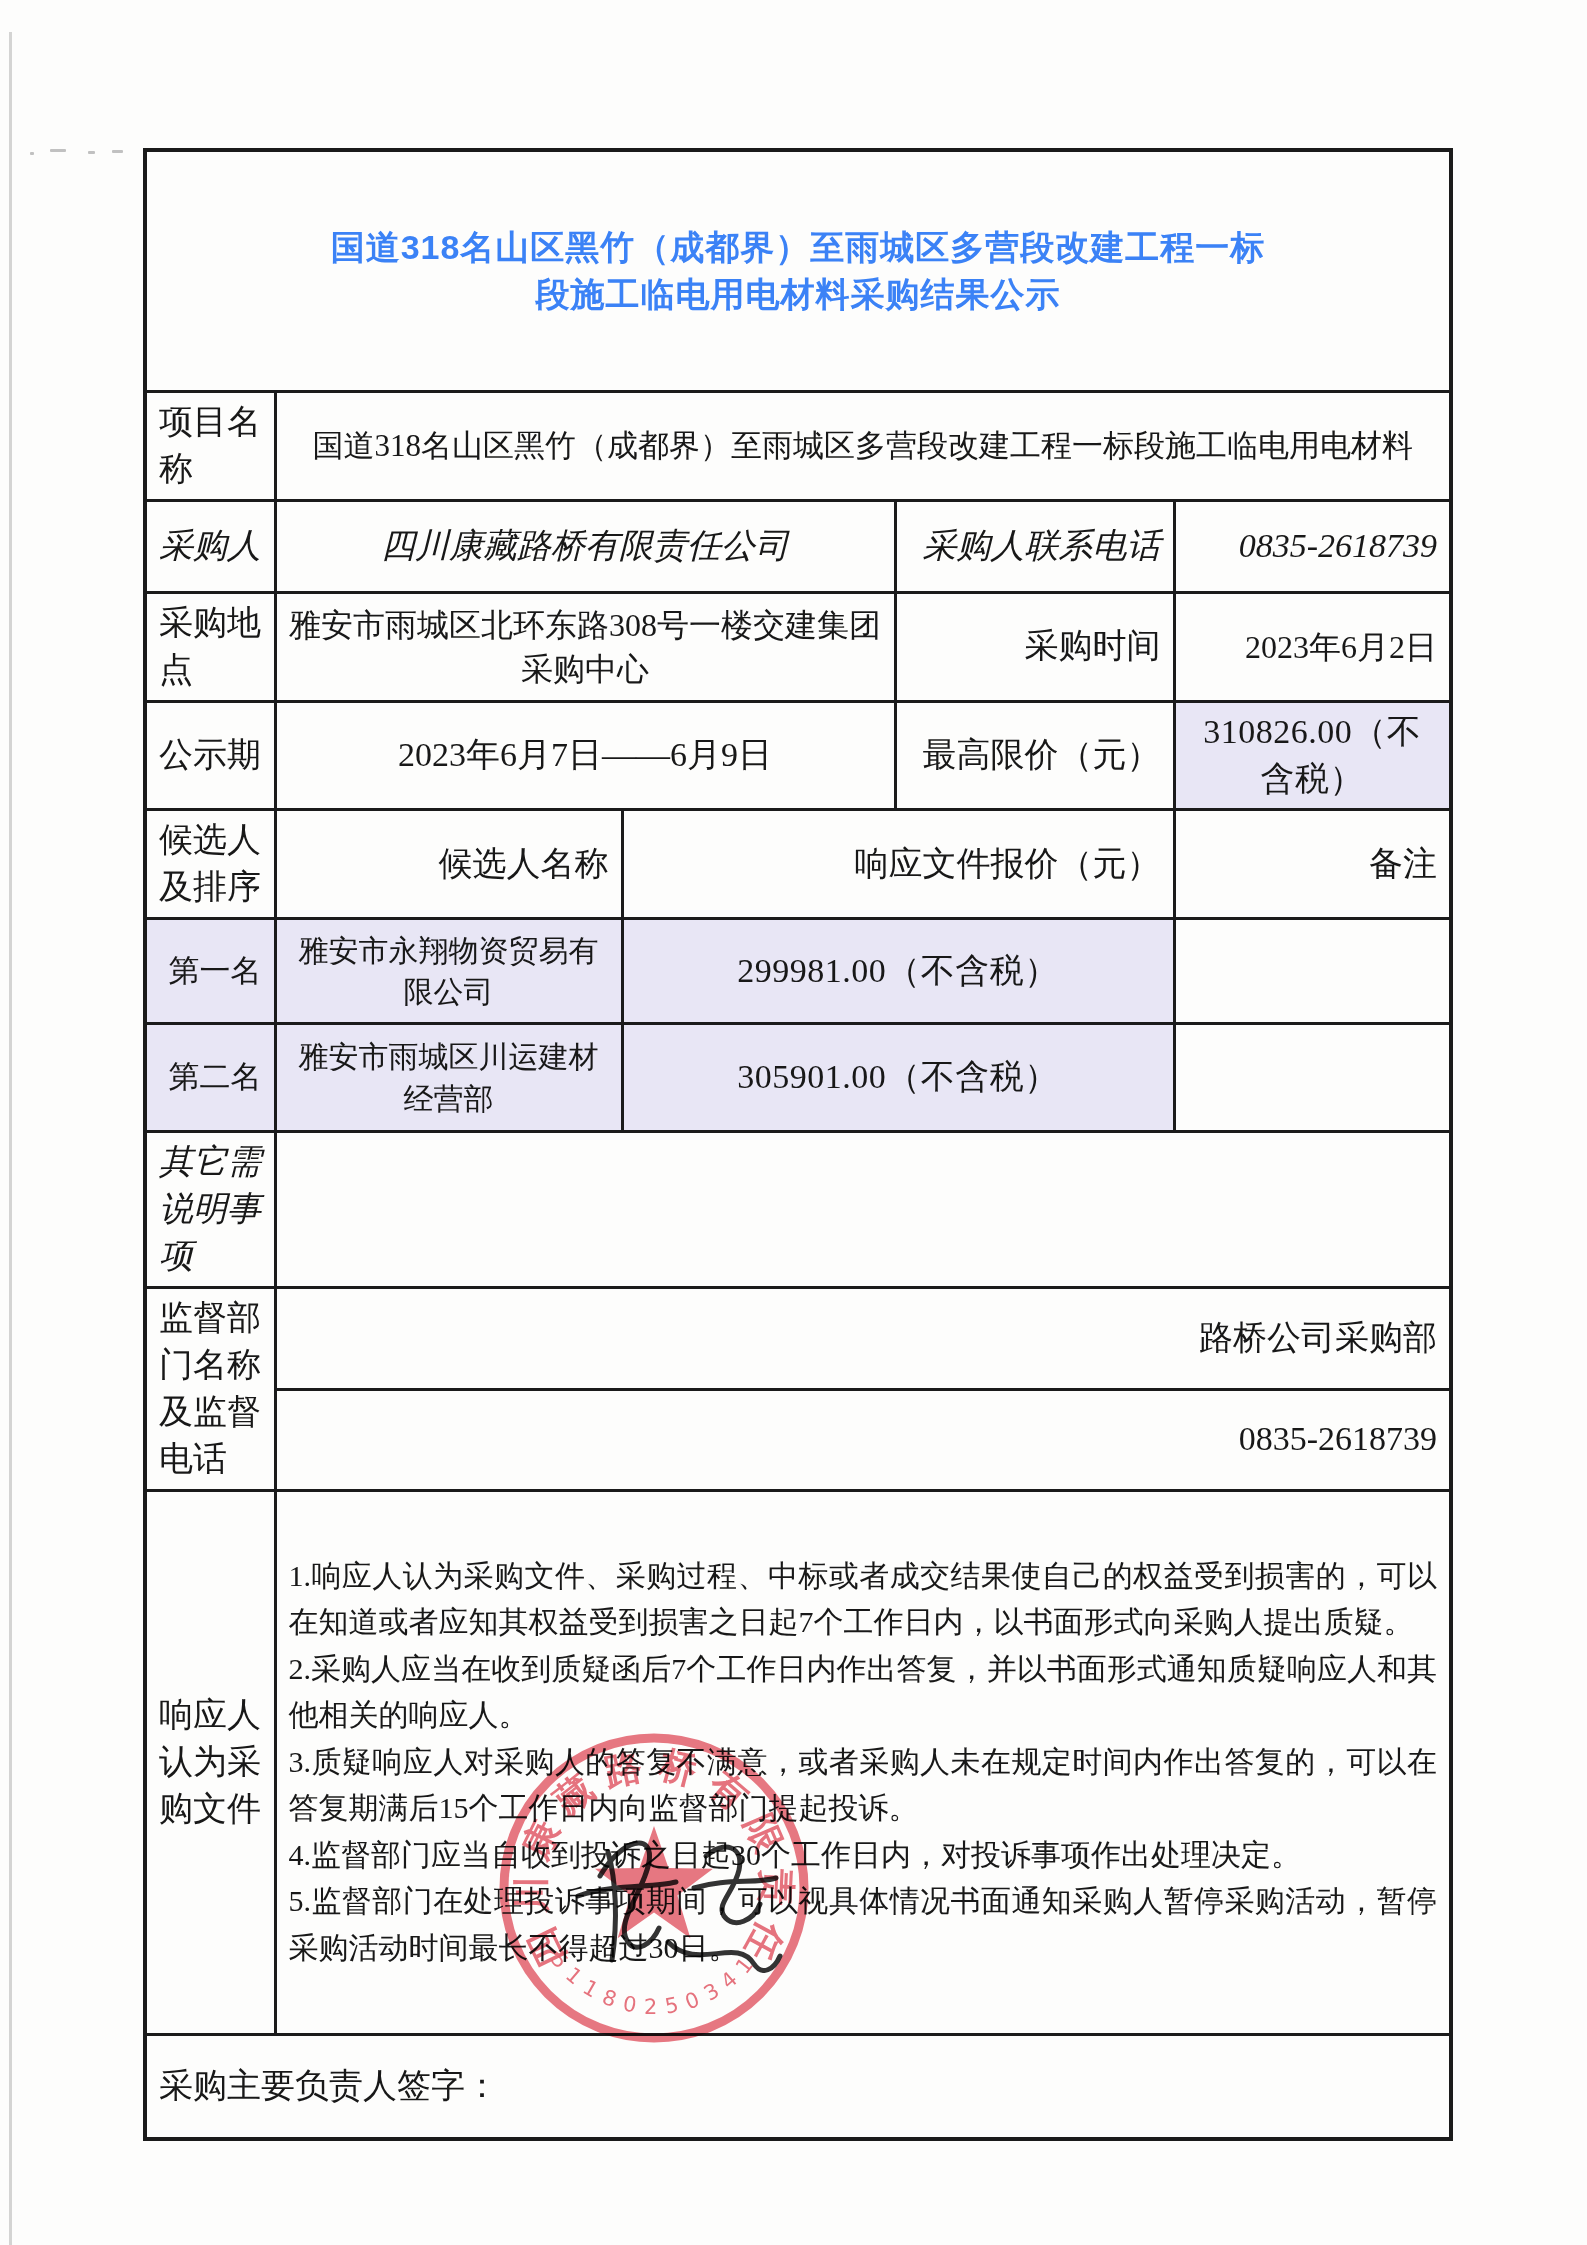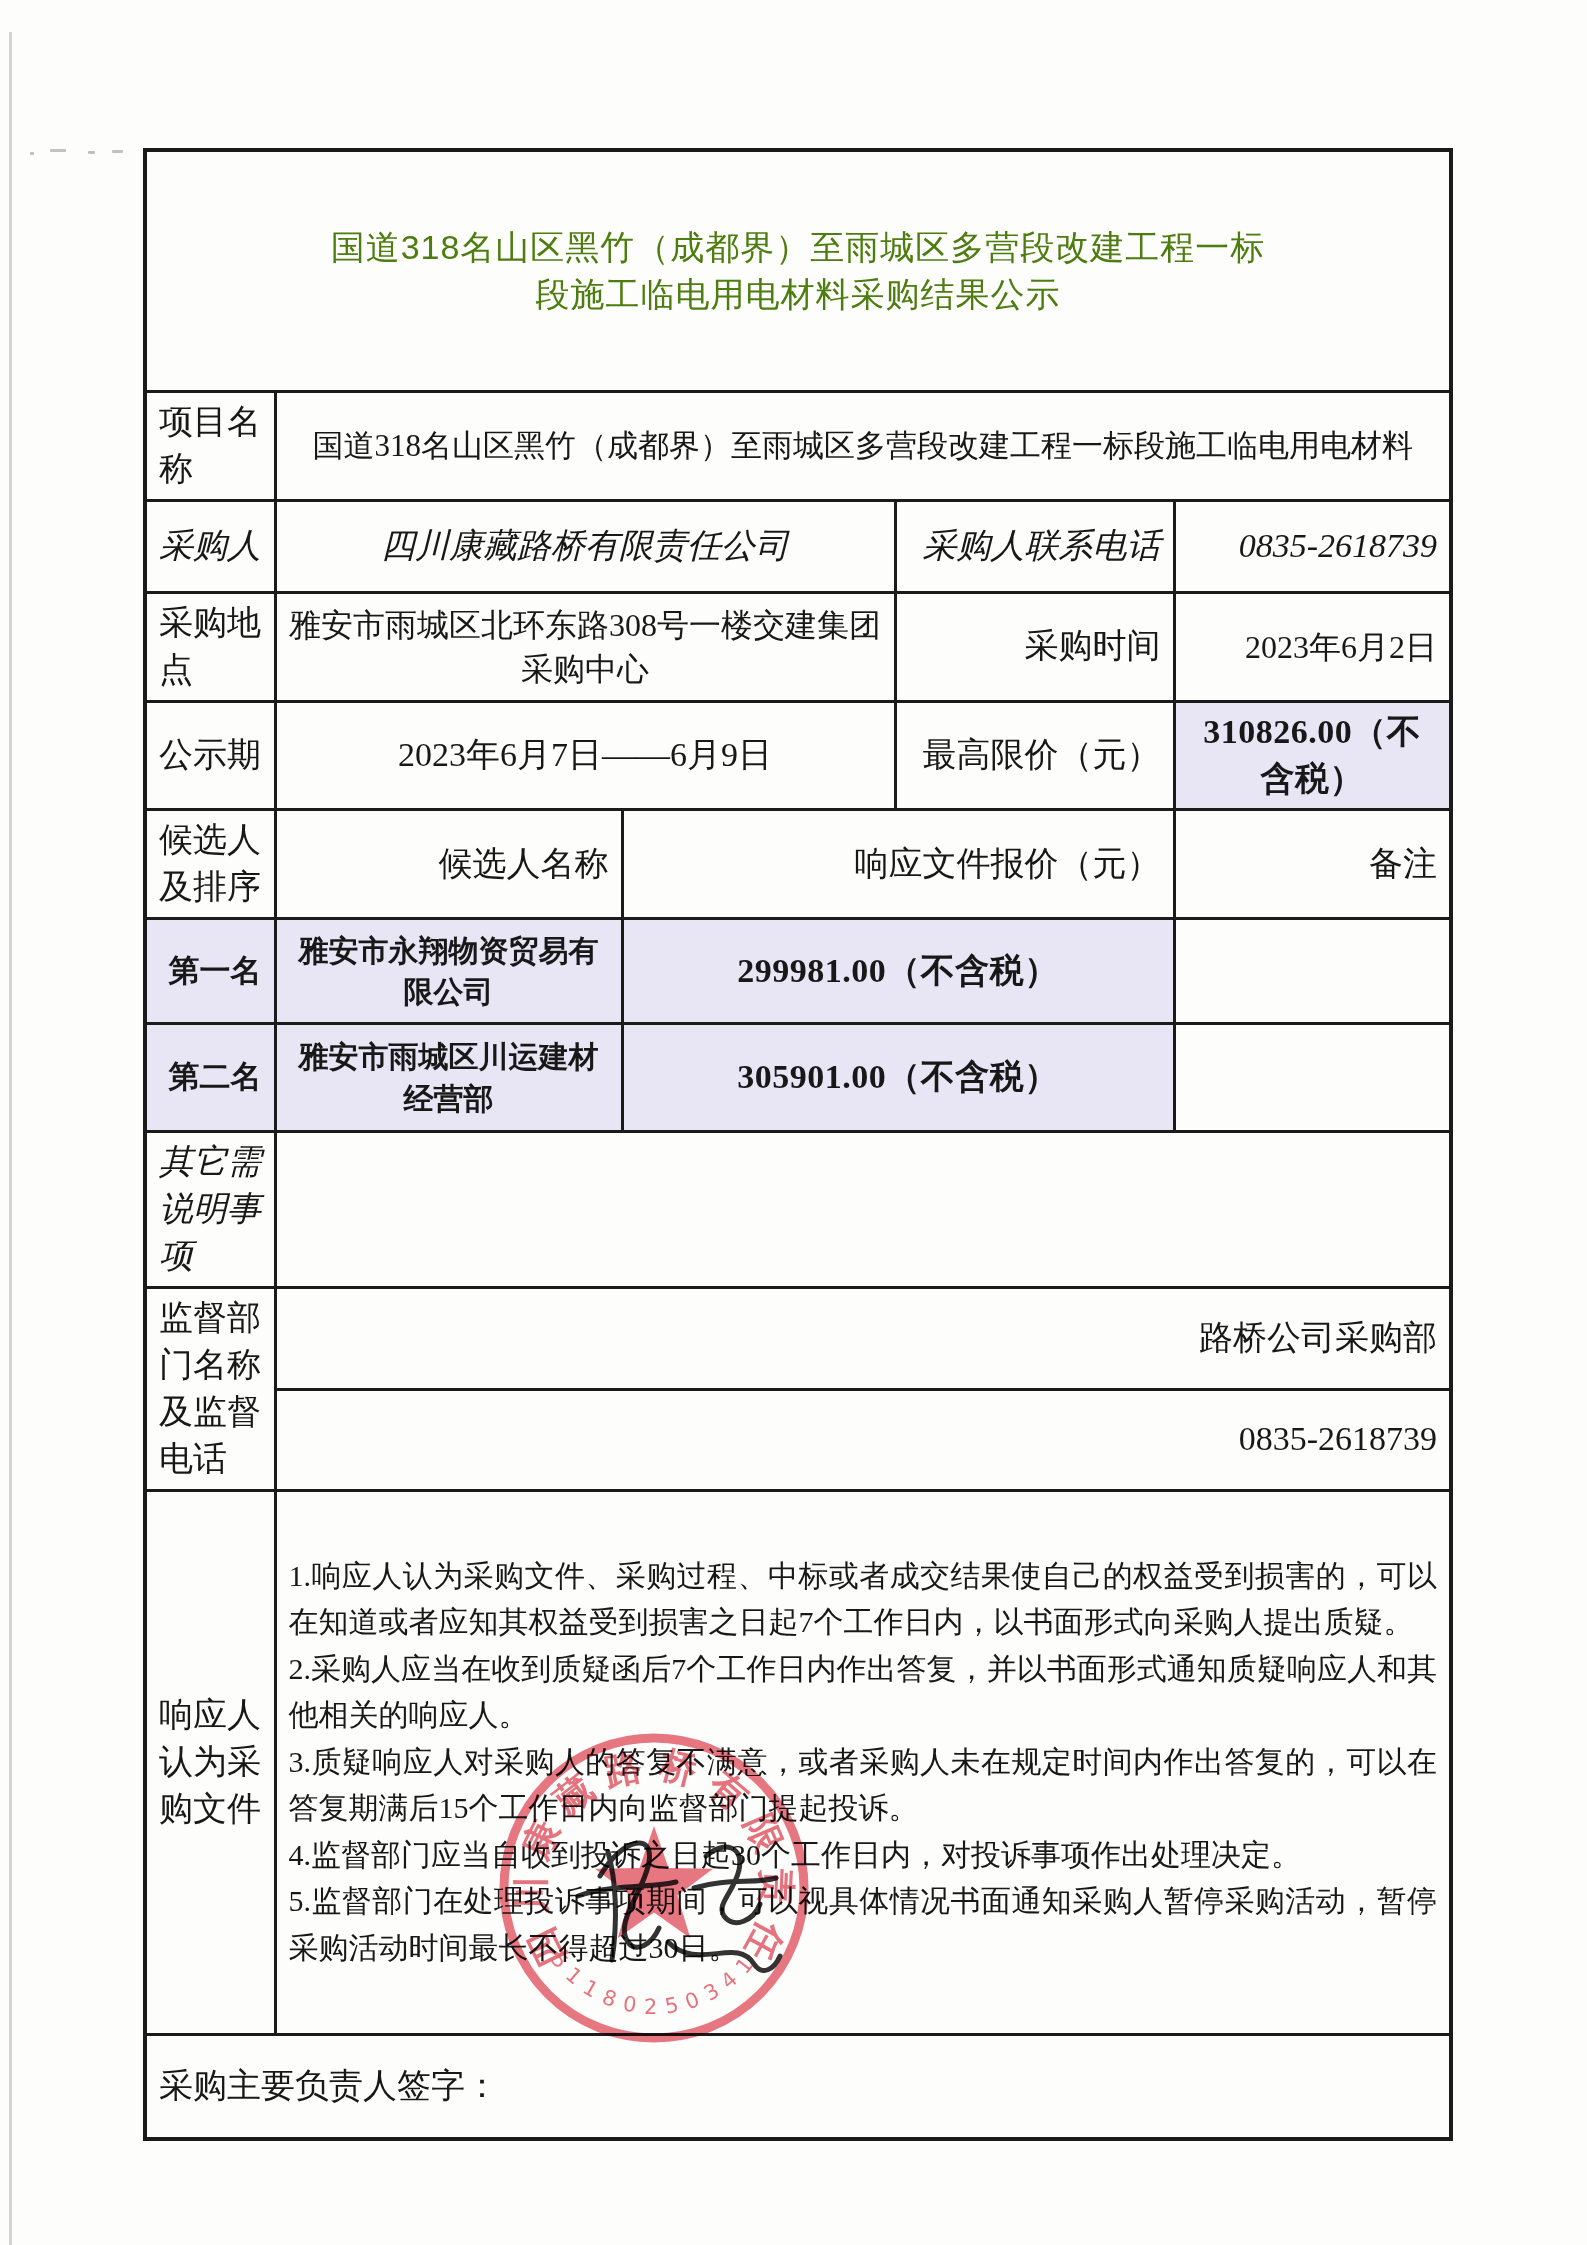--- a/index.html
+++ b/index.html
@@ -44,28 +44,28 @@
   .r7  td{height:93px;}
   .r8  td{height:119px;font-style:italic;}
   .r9a td{height:74px;}
   .r9b td{height:73px;}
   .r10 td{height:529px;margin-top:24px;}
   .r11 td{height:89px;}
 
   .title-cell{
     text-align:center;vertical-align:top;padding-top:20px;
     font-family:"Liberation Sans","DejaVu Sans",sans-serif;
-    font-weight:400;font-size:45px;line-height:1.72;letter-spacing:1px;color:#4d7c0f;
+    font-weight:700;font-size:45px;line-height:1.72;letter-spacing:1px;color:#3b82f6;
   }
   .lab{text-align:left;}
   .lab-c{text-align:left;}
   .c{text-align:right;}
   .v{text-align:center;padding-left:16px;}
   .price{font-size:31px;text-align:center;letter-spacing:.5px;}
-  .purple{background:var(--highlight);font-weight:bold;}
+  .purple{background:var(--highlight);}
   .obj-cell{vertical-align:middle;padding:10px 16px;}
   .obj-cell p{margin:0;font-size:30px;line-height:1.55;text-align:justify;}
   .sign-cell{text-align:left;padding-left:14px;font-size:34px;margin-top:35px;}
 
   .overlay{position:absolute;pointer-events:none;}
   .seal-svg{left:474px;top:1668px;mix-blend-mode:multiply;opacity:.92;}
   .sig-svg{left:556px;top:1792px;mix-blend-mode:multiply;opacity:.9;}
 </style>
 </head>
 <body>

